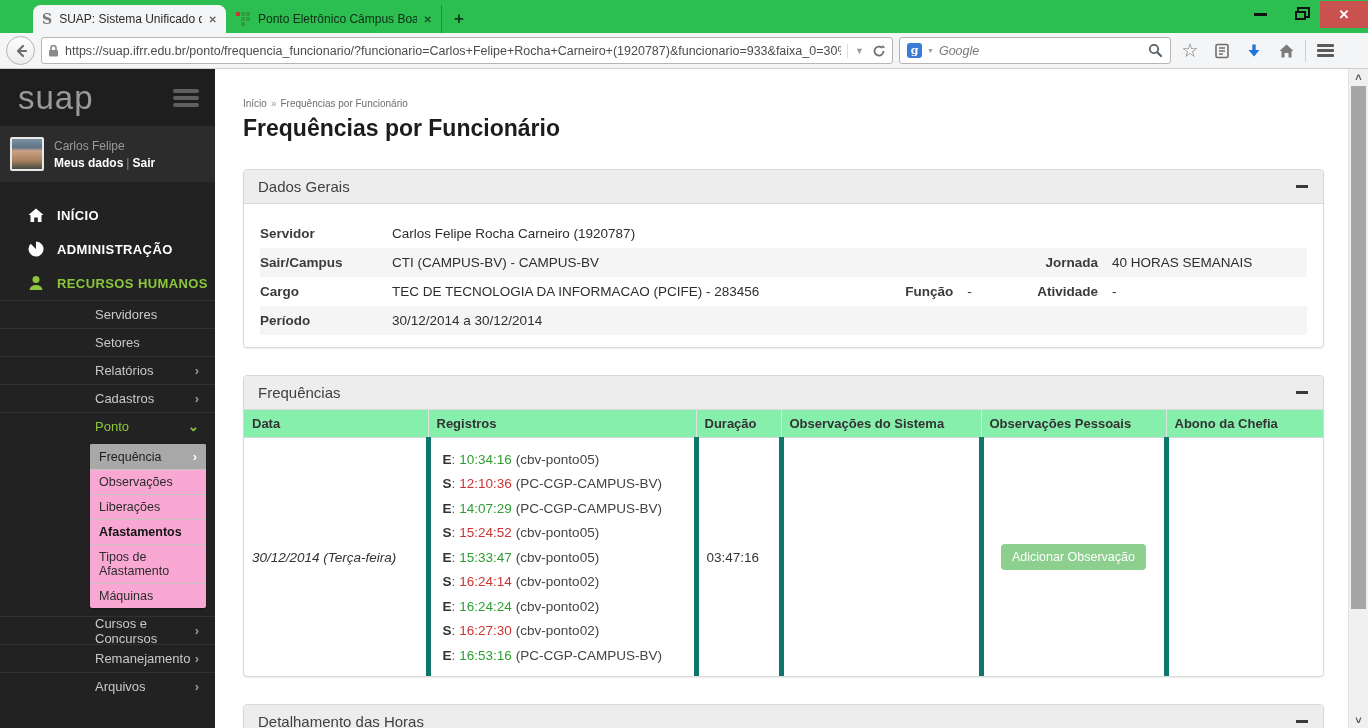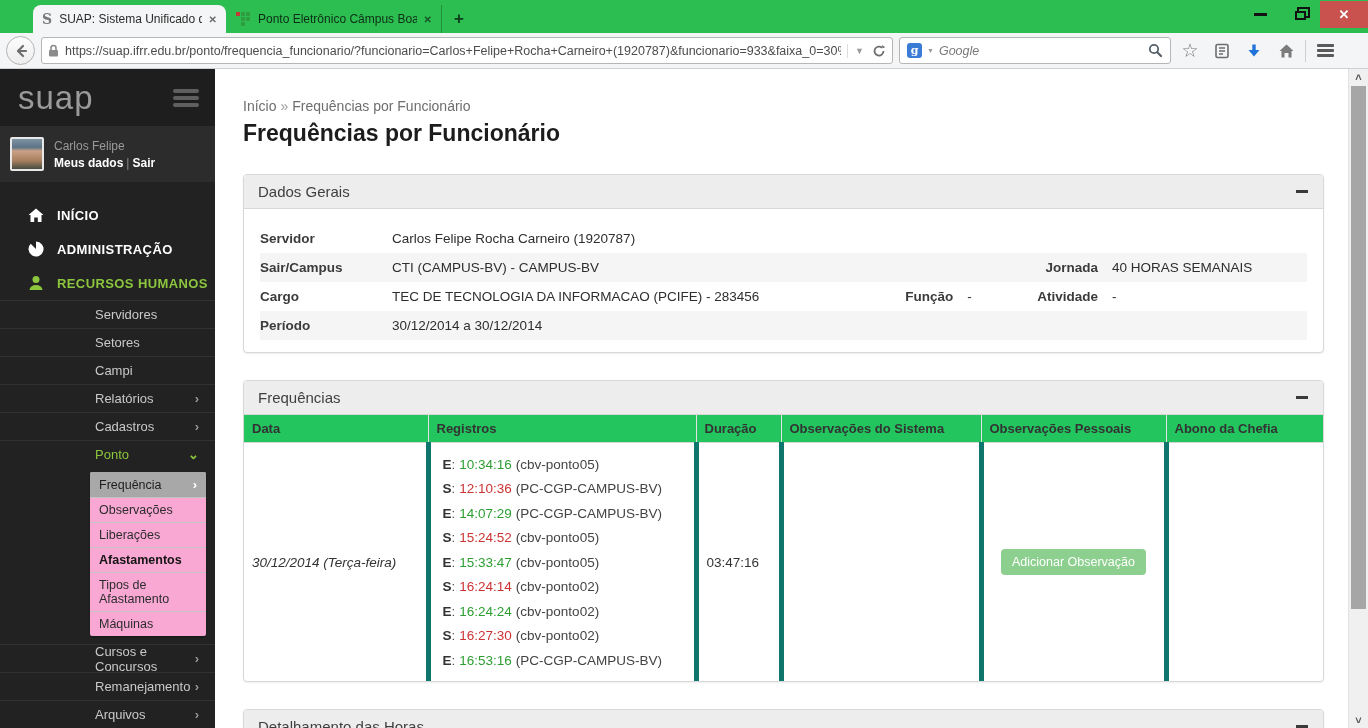--- a/index.html
+++ b/index.html
@@ -60,42 +60,42 @@
   .submenu { margin:4px 0 8px 90px; width:116px; background:#f9a8d4; border-radius:2px; overflow:hidden; box-shadow:0 1px 2px rgba(0,0,0,.4); }
   .submenu-item { display:flex; align-items:center; padding:5px 9px; font-size:12.5px; color:#2c2c2c; border-top:1px solid #c3c3c3; }
   .submenu-item:first-child { border-top:none; }
   .submenu-item .lbl { flex:1; }
   .submenu-item.selected { background:#a8a8a8; color:#1d1d1d; }
   .submenu-item.selected .chev { color:#fff; }
   .submenu-item.bold { font-weight:bold; color:#141414; }
 
   
   .content { flex:1; padding:29px 24px 0 28px; overflow:hidden; background:#fff; }
-  .breadcrumb { font-size:14px; color:#6e6e6e; }
+  .breadcrumb { font-size:10px; color:#6e6e6e; }
   .breadcrumb .bsep { color:#9a9a9a; padding:0 4px; }
   h1.pagetitle { font-size:23px; color:#1c1c1c; margin:6px 0 27px; font-weight:bold; }
 
   .panel { border:1px solid #d8d8d8; border-radius:4px; background:#fff; box-shadow:0 1px 2px rgba(0,0,0,.07); margin-bottom:27px; overflow:hidden; }
   .panel-header { background:#ededed; border-bottom:1px solid #d8d8d8; padding:8px 14px; display:flex; align-items:center; }
   .panel-title { font-size:15px; color:#3f3f3f; flex:1; }
   .collapse-btn { width:14px; height:14px; display:flex; align-items:center; justify-content:center; }
   .collapse-btn i { display:block; width:12px; height:3px; background:#3a3a3a; }
 
   .dg-body { padding:15px 16px 12px; }
   .frow { display:flex; align-items:center; min-height:29px; font-size:13.5px; }
   .frow.striped { background:#f5f5f5; }
   .flabel { width:132px; text-align:left; font-weight:bold; color:#3b3b3b; padding-right:14px; flex:none; }
   .fvalue { color:#2e2e2e; }
   .fvalue.grow { flex:1; }
   .fvalue.w195 { width:195px; flex:none; }
   .fvalue.w70 { width:70px; flex:none; }
   .flabel.auto { width:auto; }
 
   table.freq { width:100%; border-collapse:collapse; font-size:13.5px; }
-  table.freq th { background:#22c55e; text-align:left; font-weight:bold; color:#333;
+  table.freq th { background:#86efac; text-align:left; font-weight:bold; color:#333;
                   padding:6px 8px; border-bottom:1px solid #d5d5d5; border-left:1px solid #e2e2e2; font-size:13px; }
   table.freq th:first-child { border-left:none; }
   table.freq td { border-left:5px solid #0f766e; vertical-align:middle; color:#333; }
   table.freq td:first-child { border-left:none;font-style:italic; }
   td.c-data, td.c-dur { padding:8px; }
   td.c-reg { padding:6px 12px; }
   td.c-obsp { text-align:center; }
   .registro { margin:5.5px 0; line-height:19px; white-space:nowrap; }
   .rtipo { font-weight:bold; color:#333; }
   .rcolon { color:#555; margin-right:4px; }
@@ -247,23 +247,20 @@
           <path d="M1.5 15 a6.5 5 0 0 1 13 0 Z" fill="#8cc63e"></path>
         </svg>
         <span>RECURSOS HUMANOS</span>
       </div>
 
       <div class="nav-sub">
           <span class="lbl">Servidores</span>
         </div>
       <div class="nav-sub">
           <span class="lbl">Setores</span>
-        </div>
-      <div class="nav-sub">
-          <span class="lbl">Campi</span>
         </div>
       <div class="nav-sub">
           <span class="lbl">Relatórios</span>
           <span class="chev">›</span>
         </div>
       <div class="nav-sub">
           <span class="lbl">Cadastros</span>
           <span class="chev">›</span>
         </div>
       <div class="nav-sub">

